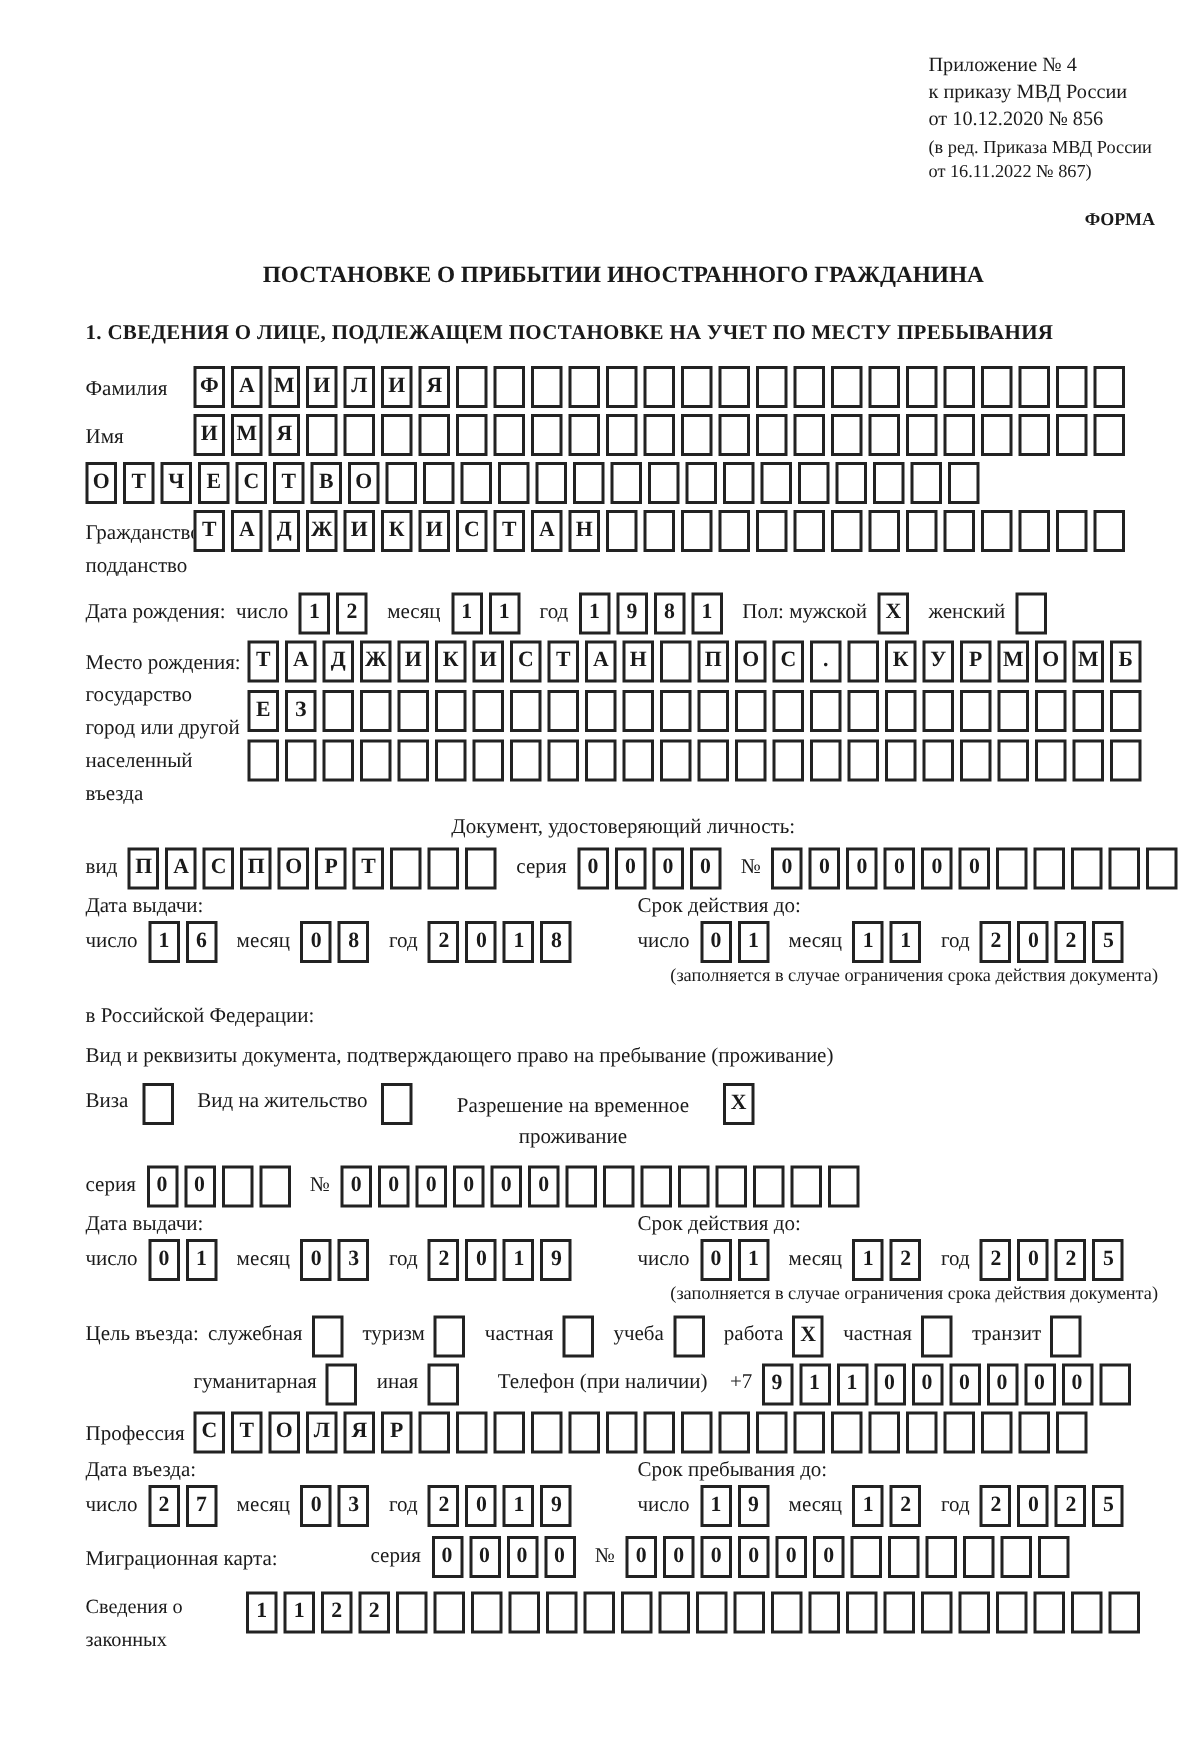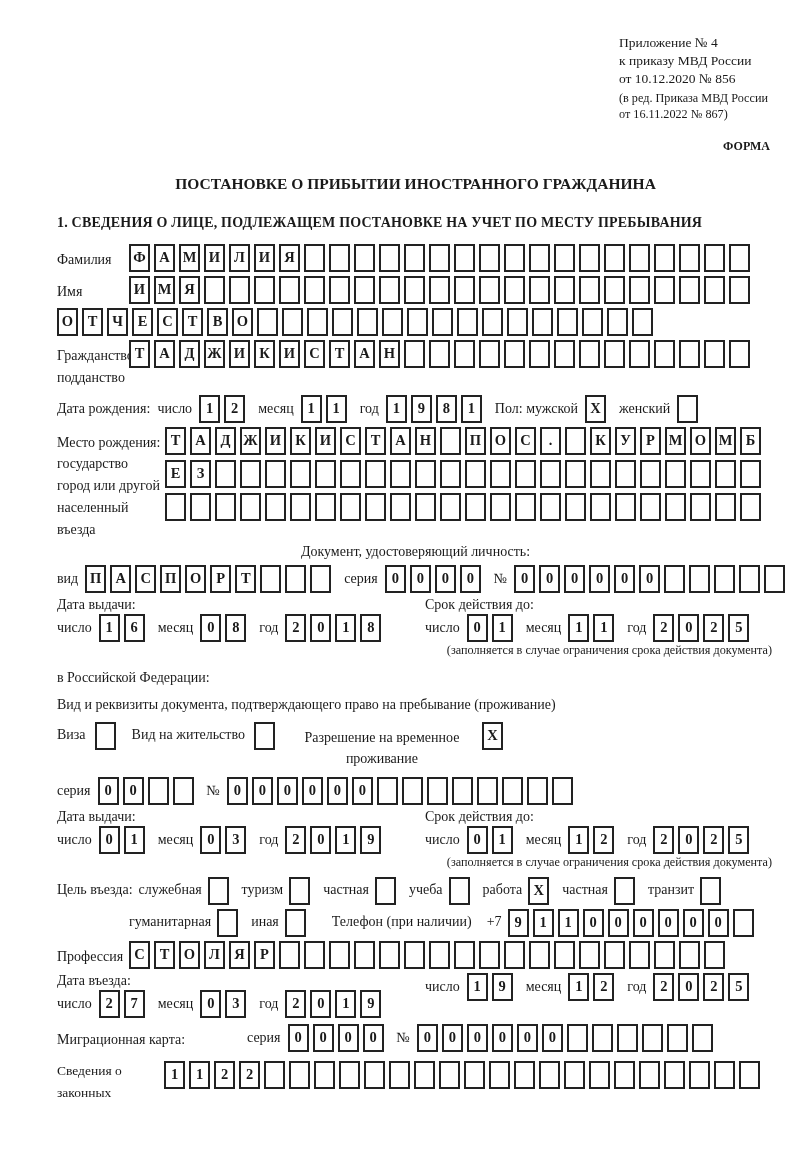--- a/index.html
+++ b/index.html
@@ -262,20 +262,21 @@
       <div class="dline">
         <span class="ilabel">число</span>
         <span class="cells"><span class="cell">2</span><span class="cell">7</span></span>
         <span class="ilabel ml">месяц</span>
         <span class="cells"><span class="cell">0</span><span class="cell">3</span></span>
         <span class="ilabel ml">год</span>
         <span class="cells"><span class="cell">2</span><span class="cell">0</span><span class="cell">1</span><span class="cell">9</span></span>
       </div>
     </div>
     <div class="dcol-r">
+      <div class="dheading">Срок пребывания до:</div>
       <div class="dline">
         <span class="ilabel">число</span>
         <span class="cells"><span class="cell">1</span><span class="cell">9</span></span>
         <span class="ilabel ml">месяц</span>
         <span class="cells"><span class="cell">1</span><span class="cell">2</span></span>
         <span class="ilabel ml">год</span>
         <span class="cells"><span class="cell">2</span><span class="cell">0</span><span class="cell">2</span><span class="cell">5</span></span>
       </div>
     </div>
   </div>

